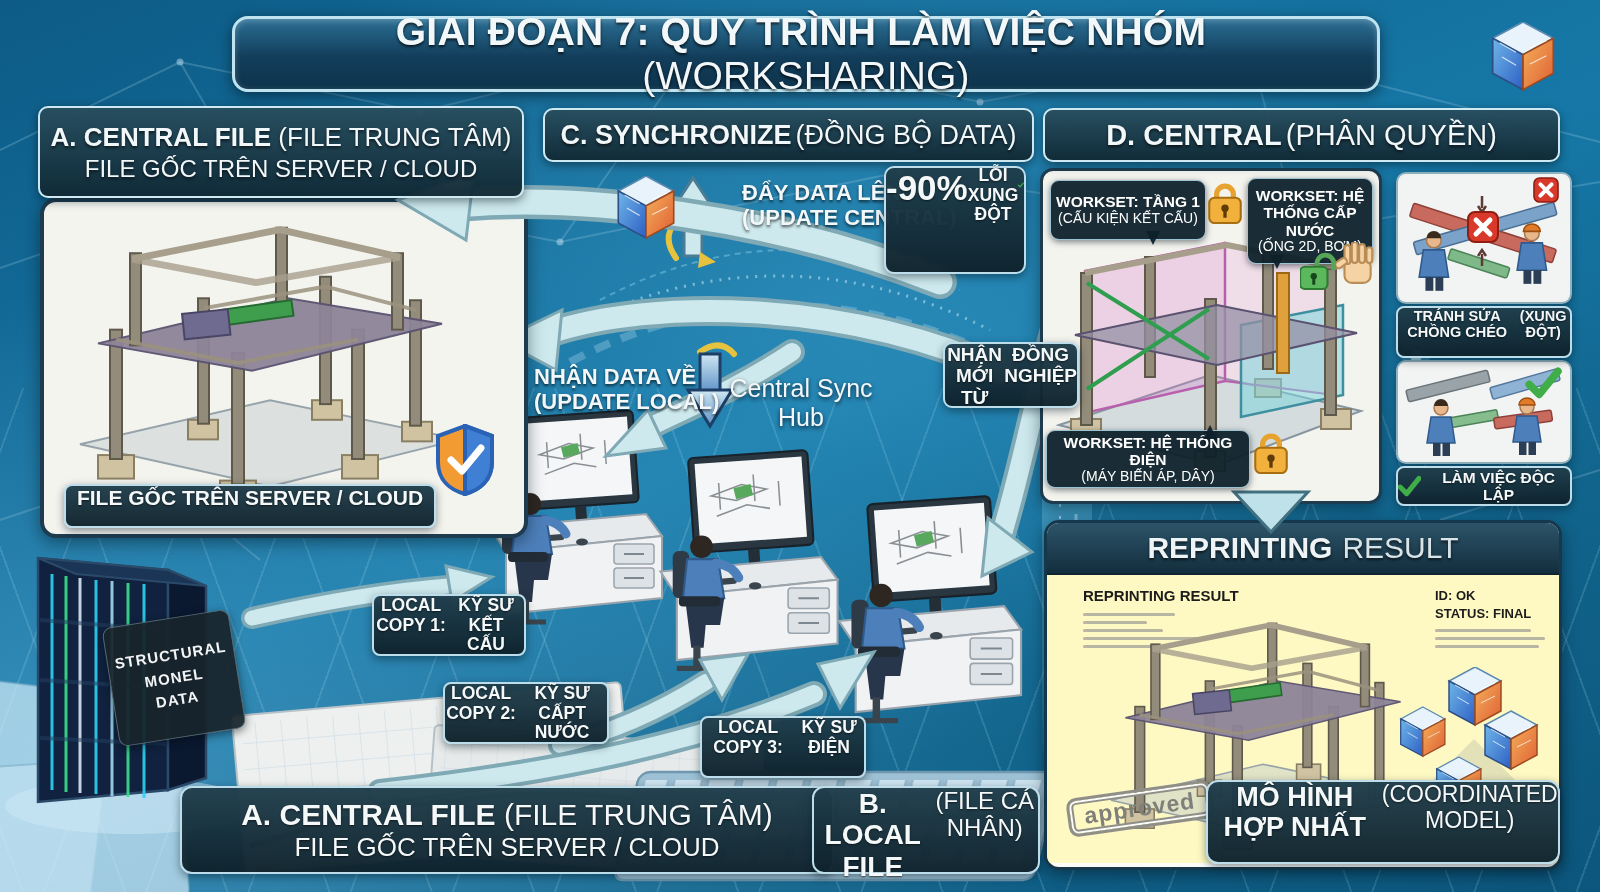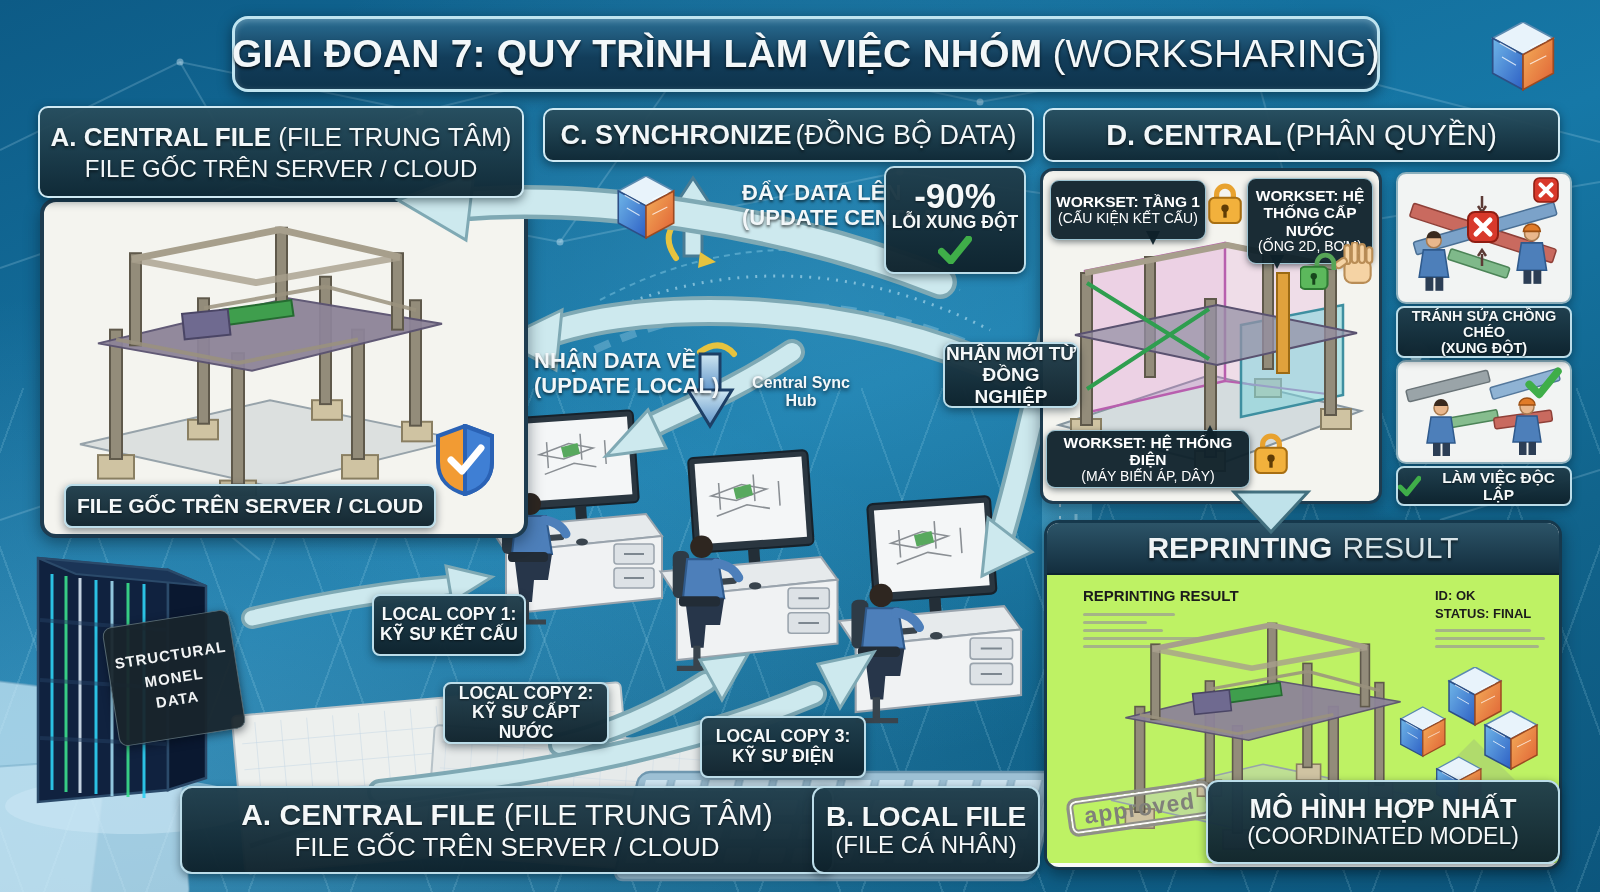--- a/index.html
+++ b/index.html
@@ -14,52 +14,52 @@
     background:
       repeating-linear-gradient(70deg, rgba(185,235,250,.28) 0 2px, rgba(0,0,0,0) 2px 96px),
       repeating-linear-gradient(110deg, rgba(185,235,250,.28) 0 2px, rgba(0,0,0,0) 2px 96px);}
   .svg-under{left:0;top:0;z-index:1;}
   .svg-over{left:0;top:0;z-index:3;pointer-events:none;} .z4{z-index:4;}
 
   
   .dbox{background:linear-gradient(180deg,rgba(32,62,76,.97),rgba(14,34,44,.97));
     border:2px solid #bcdde9;border-radius:9px;color:#f4f8f9;text-align:center;
     box-shadow:0 3px 8px rgba(0,20,30,.45);line-height:1.12;
-    display:flex;flex-direction:column;justify-content:center;
+    display:flex;flex-direction:row;justify-content:center;
     text-shadow:0 1px 2px rgba(0,0,0,.55);}
   .hdr{background:linear-gradient(180deg,rgba(40,78,94,.96),rgba(16,40,52,.96));
     border:2px solid #cfe9f3;border-radius:10px;box-shadow:0 3px 10px rgba(0,20,30,.5);
     display:flex;align-items:center;justify-content:center;gap:4px;white-space:nowrap;
     text-shadow:0 2px 3px rgba(0,0,0,.6);}
   .hdr b{font-weight:700;} .hdr span{font-weight:400;}
 
   .title-bar{left:232px;top:16px;width:1142px;height:70px;z-index:4;
     background:linear-gradient(180deg,#2a6e94,#123d5a 55%,#0e344d);
     border:3px solid #bfe4f0;border-radius:16px;box-shadow:0 4px 14px rgba(0,15,25,.55), inset 0 2px 6px rgba(255,255,255,.25);
     display:flex;align-items:center;justify-content:center;white-space:nowrap;
-    font-size:39px;letter-spacing:.2px;text-shadow:0 2px 3px rgba(0,0,0,.7);}
+    font-size:39px;letter-spacing:.2px;text-shadow:0 2px 3px rgba(0,0,0,.7);flex-direction:column;}
   .title-bar b{font-weight:700;margin-right:10px;}
 
   
   .wpanel{background:#f4f4ef;border:4px solid #1e3c50;border-radius:16px;
     box-shadow:0 5px 16px rgba(0,20,30,.45);}
   .panel-a{left:40px;top:198px;width:480px;height:332px;z-index:2;}
   .panel-d{left:1040px;top:168px;width:336px;height:330px;z-index:2;border-width:3px;border-radius:13px;}
   .mini-panel{background:#f2f4f3;border:2px solid #8fb3c0;border-radius:10px;z-index:2;
     box-shadow:0 3px 8px rgba(0,20,30,.4);}
 
   .badge-a{left:20px;bottom:6px;width:368px;height:40px;font-size:21px;font-weight:700;border-radius:8px;}
   .hdr-a{left:38px;top:106px;width:482px;height:88px;z-index:4;flex-direction:column;gap:2px;font-size:26px;}
   .hdr-a .l2{font-size:24px;font-weight:400;}
   .hdr-c{left:543px;top:108px;width:487px;height:50px;z-index:4;font-size:27px;}
   .hdr-d{left:1043px;top:108px;width:513px;height:50px;z-index:4;font-size:29px;}
 
   .push-label{left:742px;top:180px;z-index:4;font-size:22px;font-weight:700;line-height:1.15;text-shadow:0 2px 3px rgba(0,0,0,.65);}
-  .pull-label{left:534px;top:348px;z-index:4;font-size:22px;font-weight:700;line-height:1.15;text-shadow:0 2px 3px rgba(0,0,0,.65);}
-  .hub-label{left:726px;top:374px;width:150px;z-index:4;font-size:16px;font-weight:700;text-align:center;line-height:1.15;text-shadow:0 2px 4px rgba(0,10,20,.8);}
+  .pull-label{left:534px;top:364px;z-index:4;font-size:22px;font-weight:700;line-height:1.15;text-shadow:0 2px 3px rgba(0,0,0,.65);}
+  .hub-label{left:726px;top:374px;width:150px;z-index:4;font-size:25px;font-weight:400;text-align:center;line-height:1.15;text-shadow:0 2px 4px rgba(0,10,20,.8);}
   .stat-box{left:884px;top:166px;width:138px;height:104px;z-index:4;border-radius:10px;}
   .stat-box .v{font-size:35px;font-weight:700;}
   .stat-box .l{font-size:17.5px;font-weight:700;margin-top:-2px;}
   .recv-box{left:895px;top:342px;width:132px;height:62px;z-index:4;font-size:19px;font-weight:700;margin-left:48px;}
 
   .lc{z-index:4;font-size:17.5px;font-weight:700;border-radius:8px;}
   .lc1{left:372px;top:594px;width:150px;height:58px;}
   .lc2{left:443px;top:682px;width:162px;height:58px;}
   .lc3{left:700px;top:716px;width:162px;height:58px;}
 
@@ -84,21 +84,21 @@
   .conflict-label{left:1396px;top:306px;width:172px;height:48px;z-index:4;font-size:14.5px;font-weight:700;border-radius:8px;}
   .indep-label{left:1396px;top:466px;width:172px;height:36px;z-index:4;font-size:15.5px;font-weight:700;border-radius:8px;
     flex-direction:row;gap:6px;align-items:center;}
 
   
   .reprint{left:1044px;top:520px;width:512px;height:344px;z-index:2;border:3px solid #16384c;border-radius:15px;
     overflow:hidden;box-shadow:0 5px 16px rgba(0,20,30,.5);background:#fbfbf8;}
   .reprint-hdr{height:50px;background:linear-gradient(180deg,#2c5468,#132e3e);display:flex;align-items:center;justify-content:center;
     gap:10px;font-size:30px;color:#eef3f5;text-shadow:0 2px 3px rgba(0,0,0,.65);border-bottom:2px solid #0e2430;}
   .reprint-hdr b{font-weight:700;} .reprint-hdr span{font-weight:400;color:#d9e4e8;}
-  .reprint-body{position:relative;width:100%;height:288px;background:#bef264;color:#222;}
+  .reprint-body{position:relative;width:100%;height:288px;background:#fef9c3;color:#222;}
   .doc-title{position:absolute;left:36px;top:12px;font-size:15px;font-weight:700;color:#1c1c1c;}
   .doc-line{position:absolute;height:3px;background:#9a9a96;opacity:.7;border-radius:2px;}
   .idblock{position:absolute;left:388px;top:12px;font-size:13px;font-weight:700;color:#1c1c1c;line-height:1.35;}
   .stamp{position:absolute;left:20px;top:214px;border:3px solid #8f8f88;border-radius:10px;color:#80807a;
     font-weight:700;font-size:23px;padding:3px 14px;transform:rotate(-8deg);letter-spacing:1px;
     box-shadow:inset 0 0 0 2px #fbfbf8, inset 0 0 0 4px #8f8f88;}
   .diamond{position:absolute;left:398px;top:176px;width:58px;height:58px;background:rgba(120,132,142,.20);transform:rotate(45deg);}
   .model-label{left:1206px;top:780px;width:350px;height:80px;z-index:5;border-radius:12px;}
   .model-label .l1{font-size:27px;font-weight:700;}
   .model-label .l2{font-size:23px;font-weight:400;}

